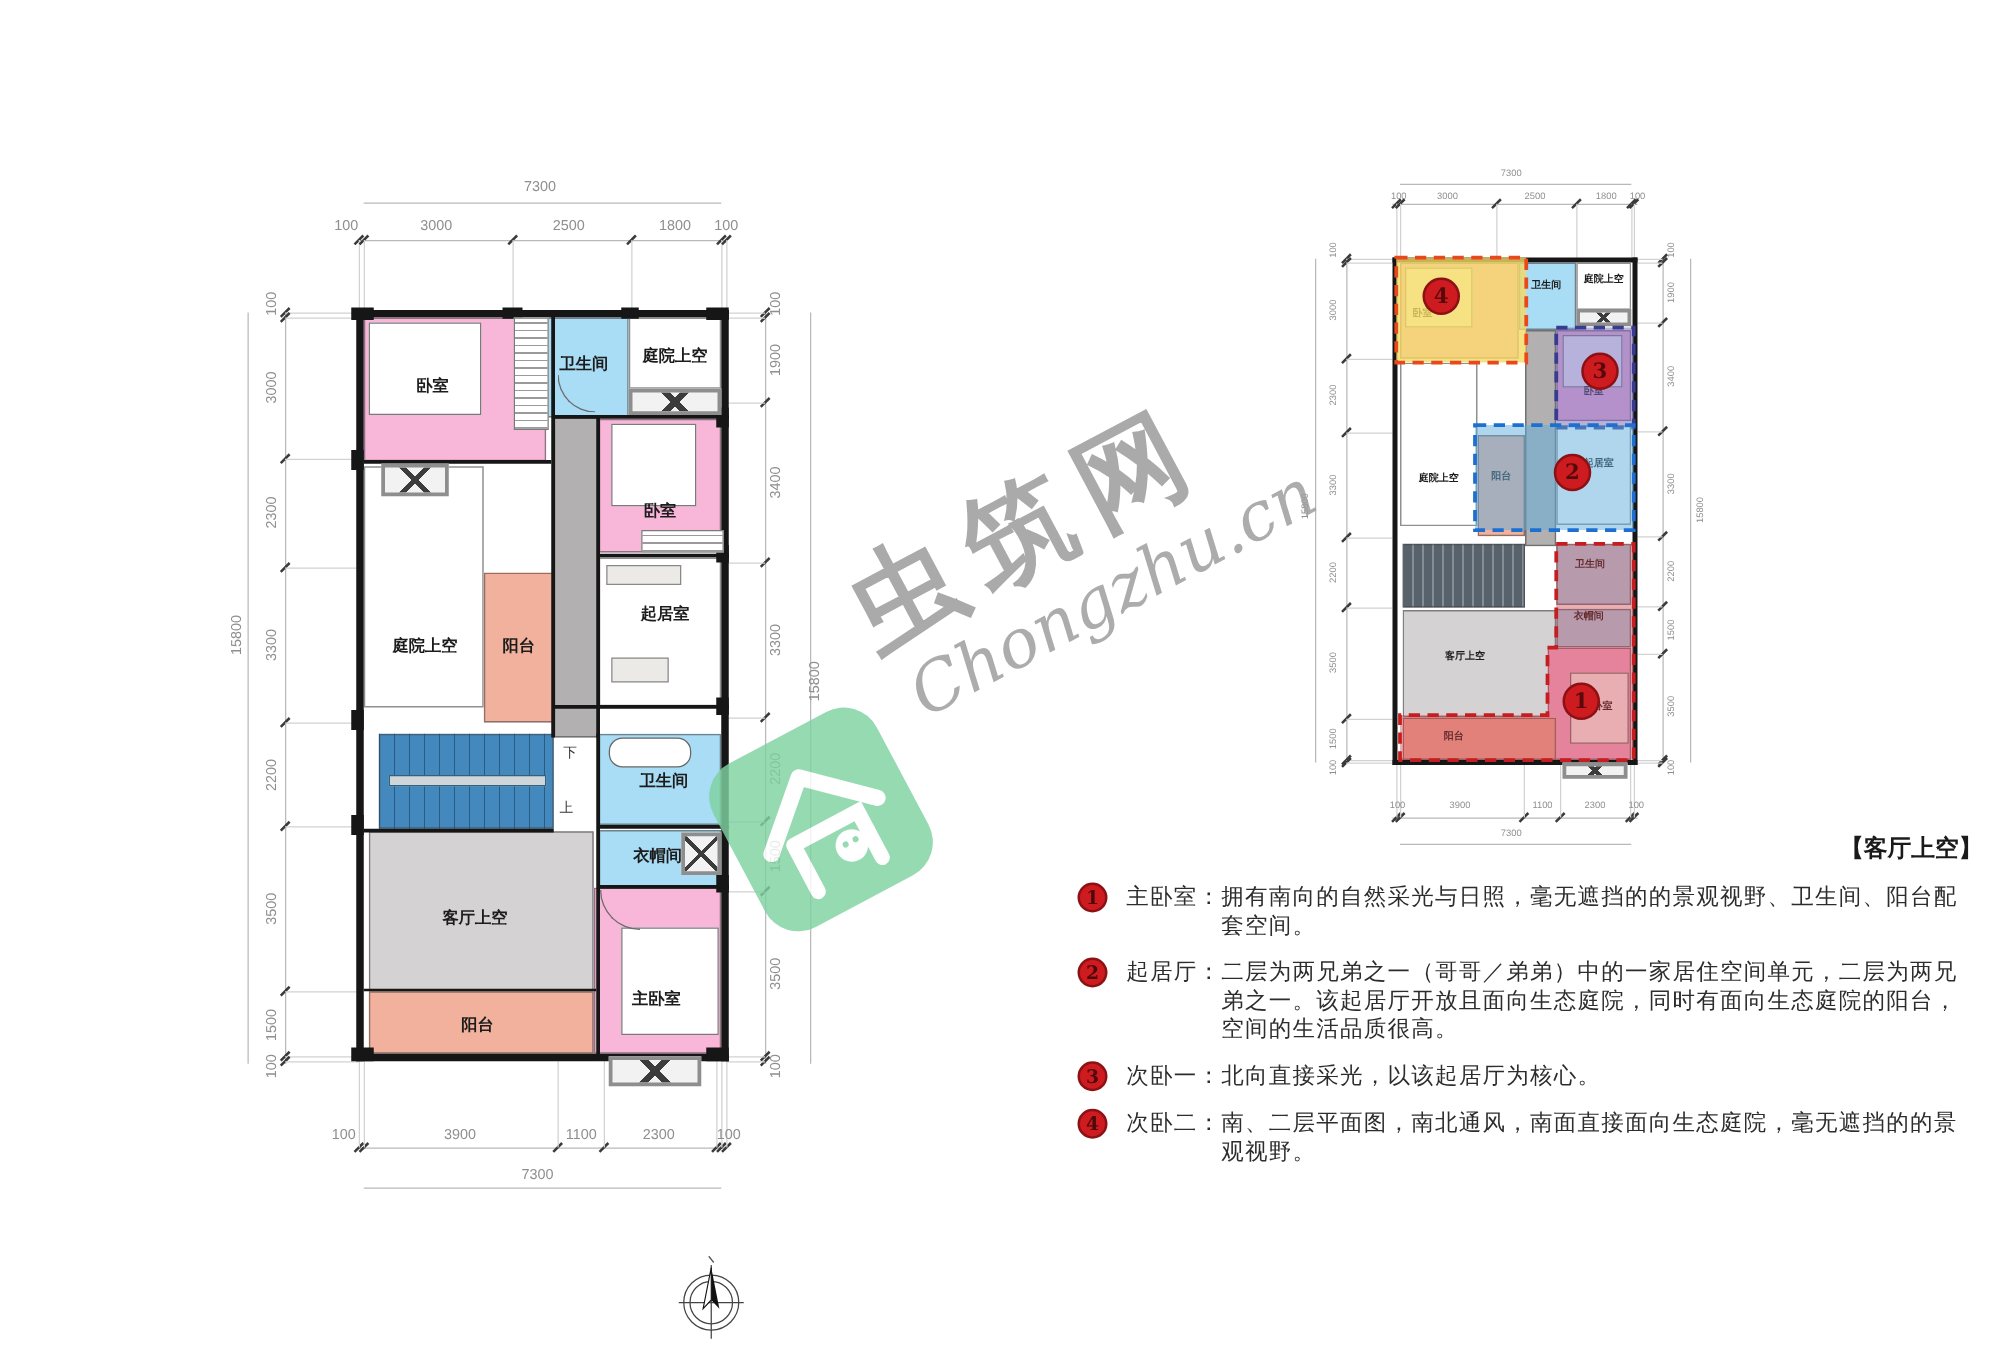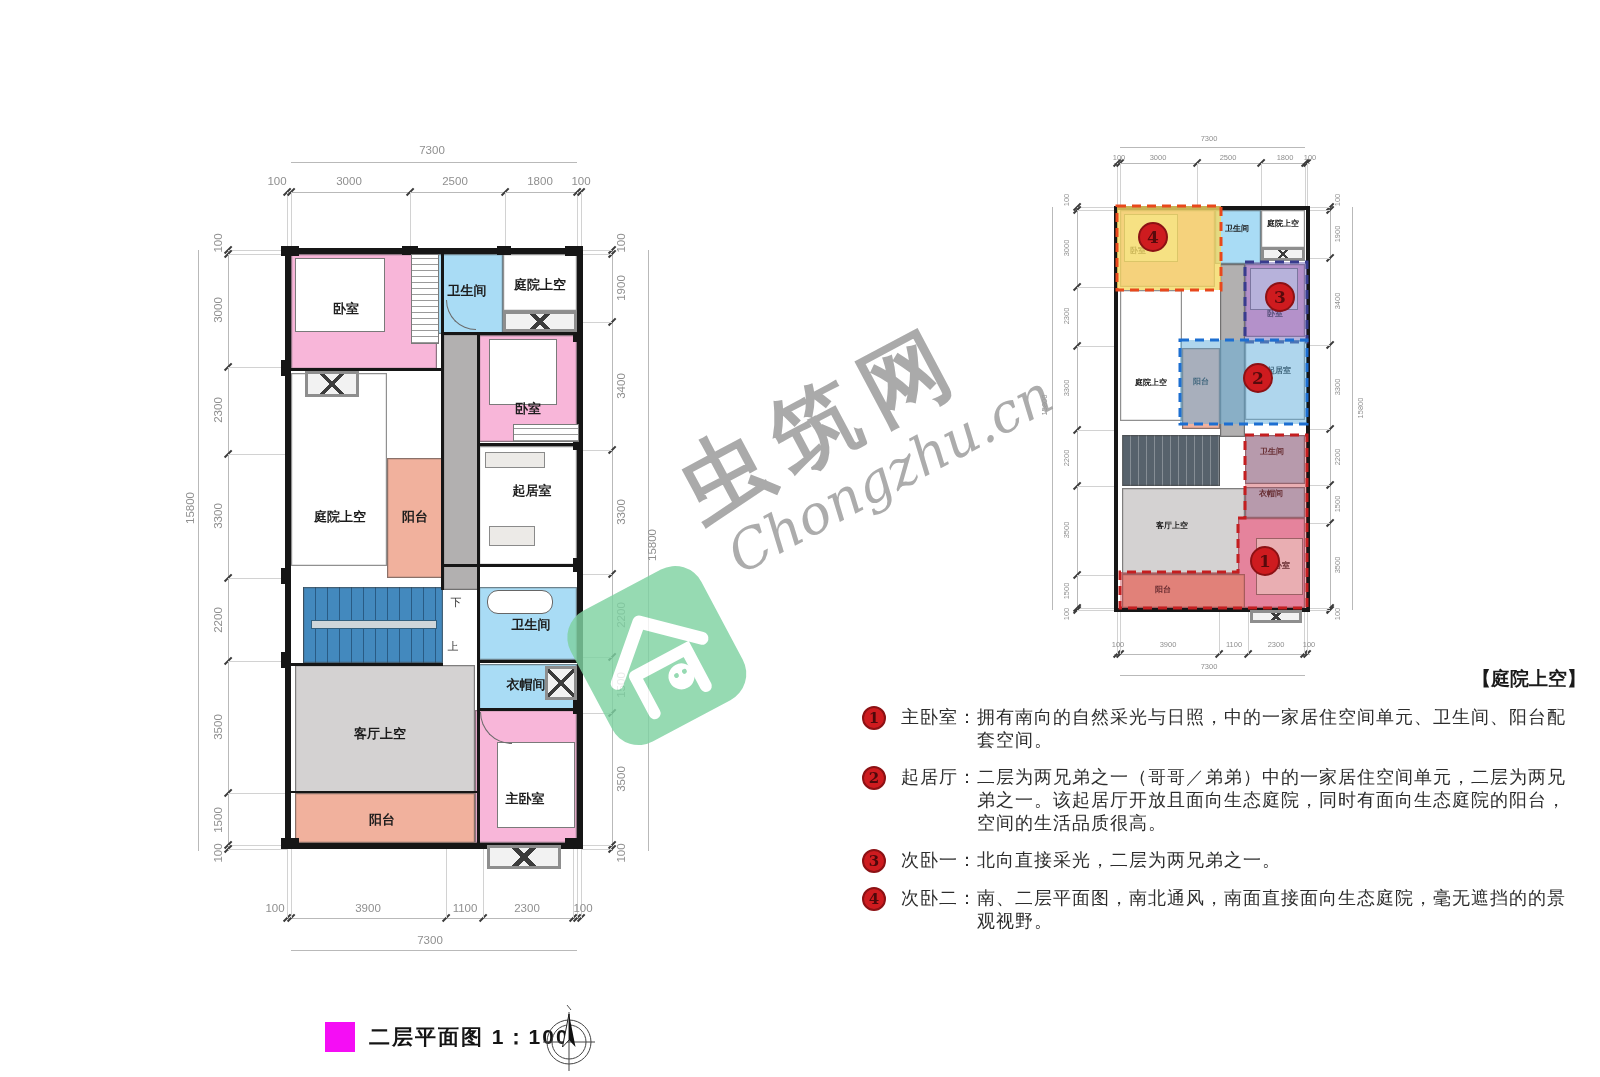--- a/index.html
+++ b/index.html
@@ -407,47 +407,40 @@
           <circle cx="93" cy="103" r="2.4" fill="#7fd2a2"></circle>
         </svg>
       </div>
       <div class="wm-texts">
         <div class="wm-cn">虫筑网</div>
         <div class="wm-en">Chongzhu.cn</div>
       </div>
     </div>
   </div>
 
-  <div class="analysis-header">【庭院上空】</div>
+  <div class="analysis-header">【客厅上空】</div>
   <div class="analysis-items" id="analysis-items">
       <div class="a-item">
         <div class="a-bullet">1</div>
-        <p class="a-text">主卧室：拥有南向的自然采光与日照，中的一家居住空间单元、卫生间、阳台配套空间。</p>
+        <p class="a-text">主卧室：拥有南向的自然采光与日照，毫无遮挡的的景观视野、卫生间、阳台配套空间。</p>
       </div>
       <div class="a-item">
         <div class="a-bullet">2</div>
         <p class="a-text">起居厅：二层为两兄弟之一（哥哥／弟弟）中的一家居住空间单元，二层为两兄弟之一。该起居厅开放且面向生态庭院，同时有面向生态庭院的阳台，空间的生活品质很高。</p>
       </div>
       <div class="a-item">
         <div class="a-bullet">3</div>
-        <p class="a-text">次卧一：北向直接采光，二层为两兄弟之一。</p>
+        <p class="a-text">次卧一：北向直接采光，以该起居厅为核心。</p>
       </div>
       <div class="a-item">
         <div class="a-bullet">4</div>
         <p class="a-text">次卧二：南、二层平面图，南北通风，南面直接面向生态庭院，毫无遮挡的的景观视野。</p>
       </div>
     </div>
 
-  <div class="legend">
-    <div class="legend-swatch"></div>
-    <div class="legend-title">
-      <span>二层平面图</span>
-      <span>1：100</span>
-    </div>
-  </div>
 
   <svg class="compass" width="62" height="70" viewBox="0 0 62 70">
     <path d="M29 3 l4 5" stroke="#555" stroke-width="1" fill="none"></path>
     <circle cx="31" cy="40" r="22" stroke="#444" stroke-width="1" fill="none"></circle>
     <circle cx="31" cy="40" r="17" stroke="#444" stroke-width="1" fill="none"></circle>
     <line x1="31" y1="10" x2="31" y2="69" stroke="#444" stroke-width="1"></line>
     <line x1="5" y1="40" x2="57" y2="40" stroke="#444" stroke-width="1"></line>
     <path d="M31 12 L37.5 45 L31 38 Z" fill="#111"></path>
     <path d="M31 12 L24.5 45 L31 38 Z" fill="#fff" stroke="#111" stroke-width="0.9"></path>
   </svg>

